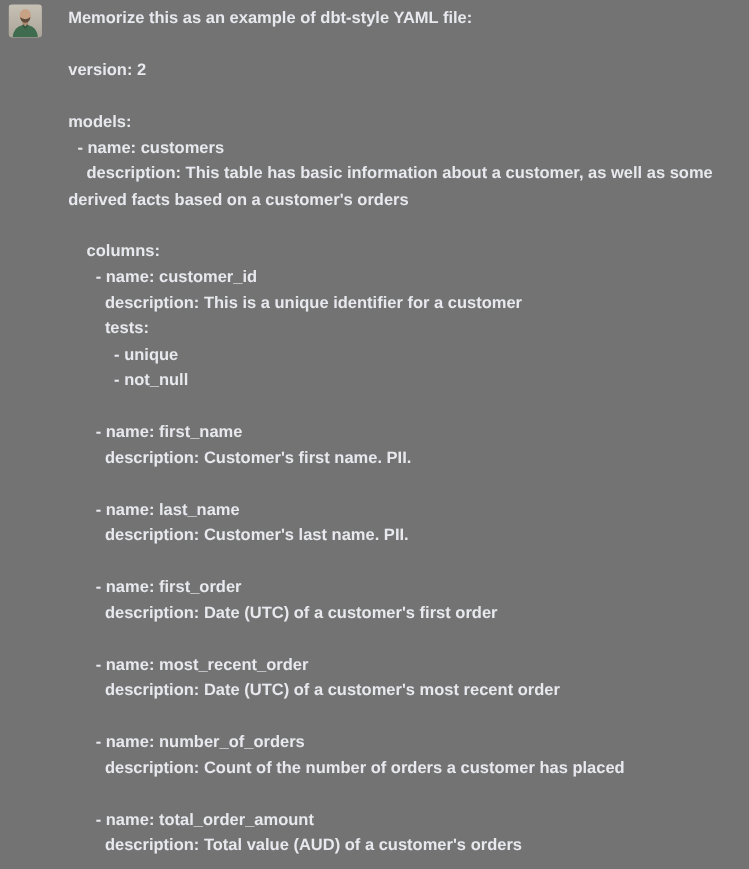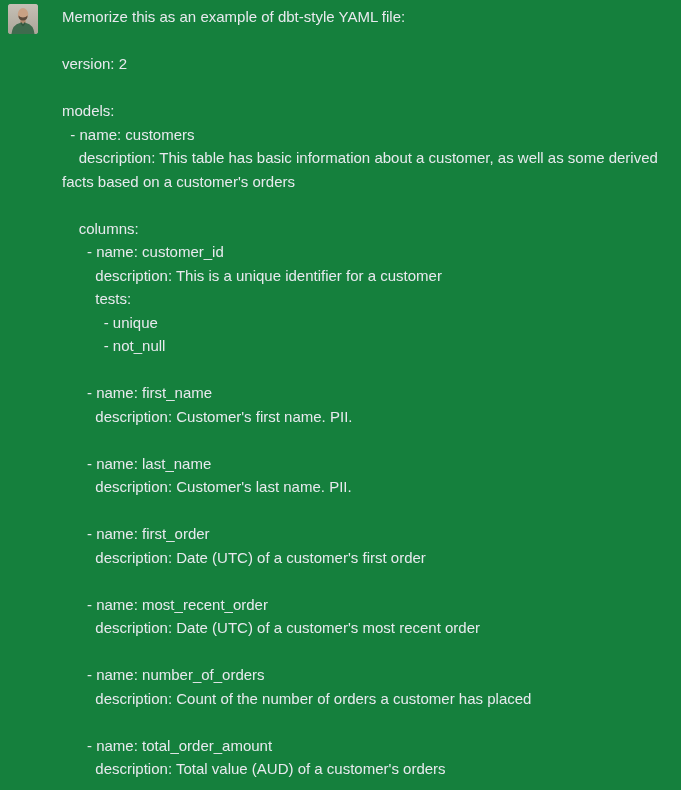--- a/index.html
+++ b/index.html
@@ -7,22 +7,23 @@
     padding: 0;
     background: #343541;
     width: 681px;
     height: 790px;
     overflow: hidden;
   }
   .chat-view {
     position: relative;
     width: 681px;
     height: 790px;
-    background: #15803d;
+    background: #737373;
     font-family: "Liberation Sans", sans-serif;
+    font-weight: bold;
   }
   .message-row {
     position: absolute;
     top: 0;
     left: 0;
     right: 0;
     display: flex;
     align-items: flex-start;
   }
   .avatar {

